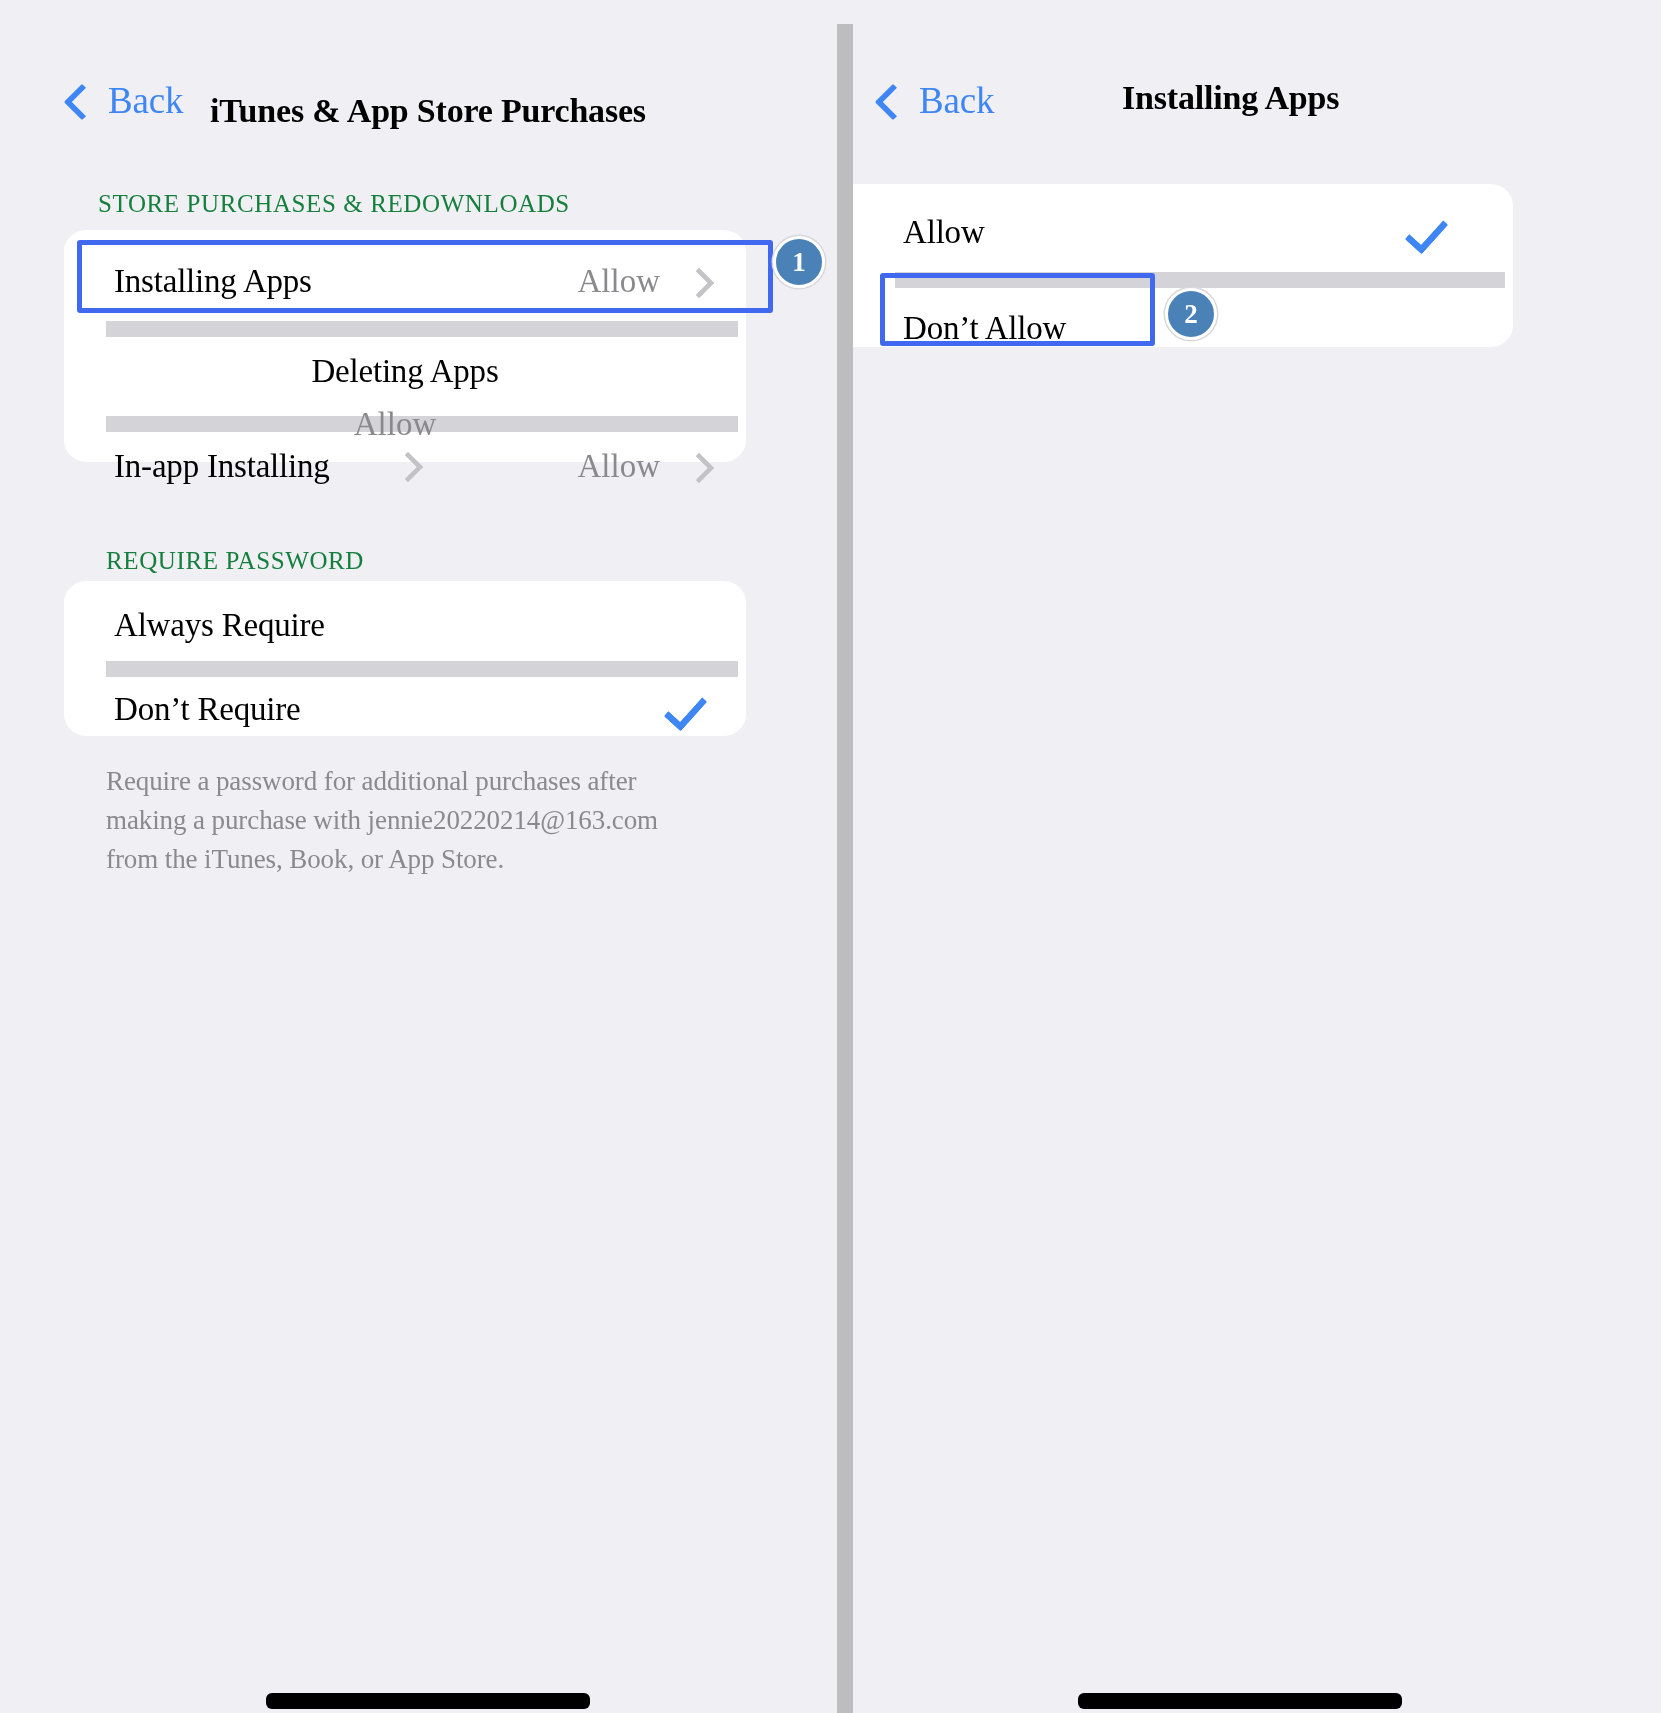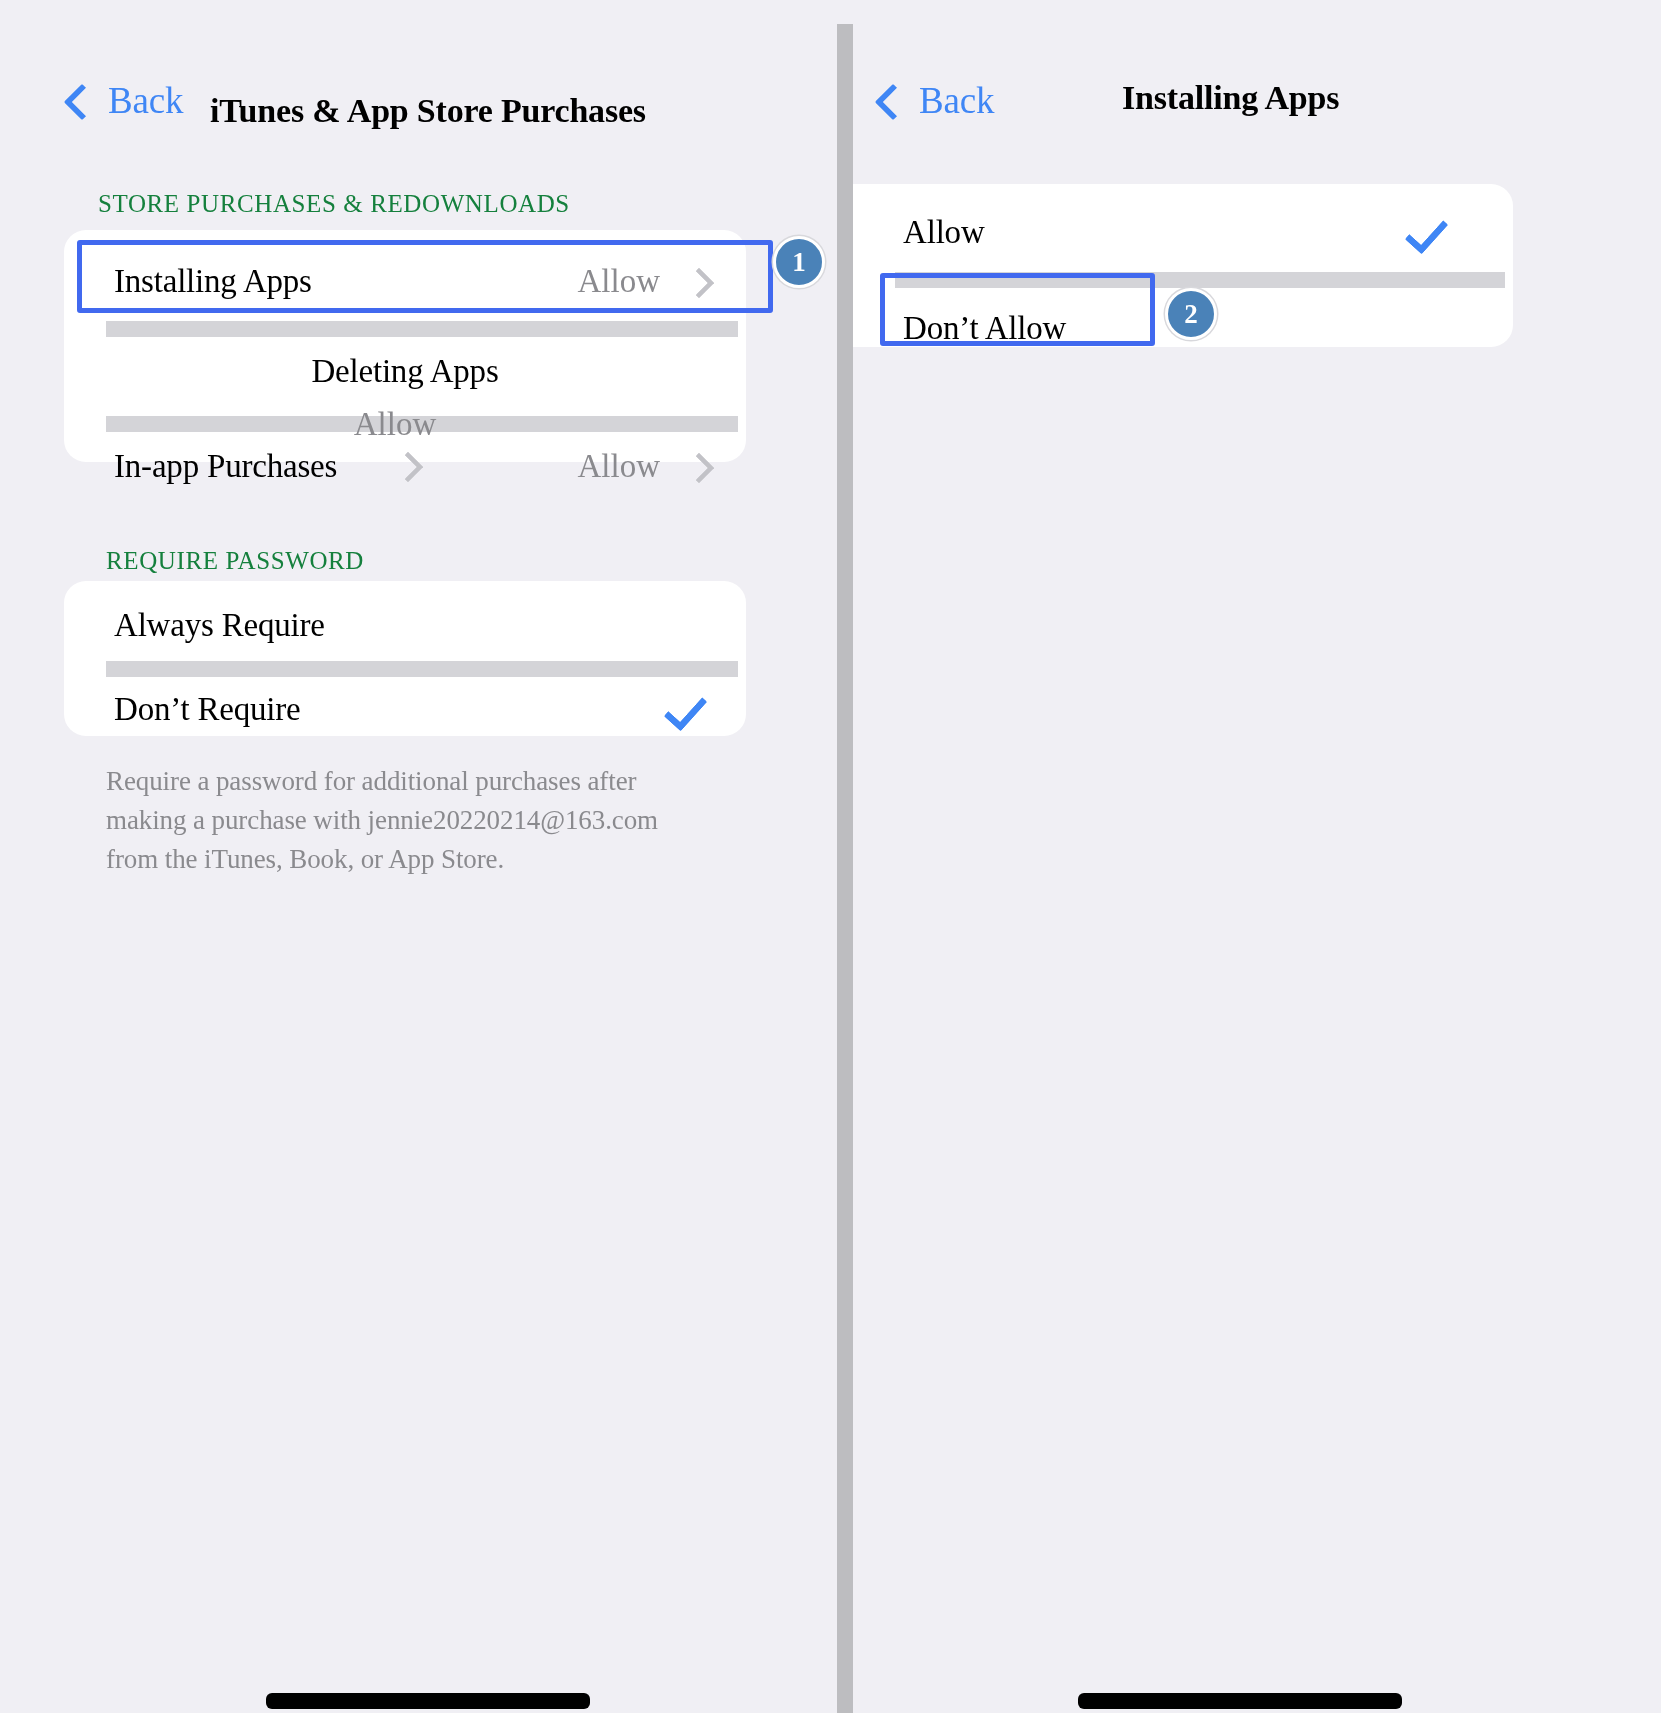--- a/index.html
+++ b/index.html
@@ -227,21 +227,21 @@
       <div class="separator"></div>
 
       <div class="row" style="height:79px;flex-direction:column;">
         <span class="row-label">Deleting Apps</span>
         <span class="row-value">Allow</span>
         <span class="chev-right"></span>
       </div>
       <div class="separator"></div>
 
       <div class="row" style="height:68px;">
-        <span class="row-label">In-app Purchases</span>
+        <span class="row-label">In-app Installing</span>
         <span class="row-value">Allow</span>
         <span class="chev-right"></span>
       </div>
     </div>
 
     <div class="hl-box" style="left:53px; top:216px; width:696px; height:73px;"></div>
     <div class="badge" style="left:749px; top:212px;">1</div>
 
     <div class="section-header" style="position:absolute; left:8px; top:515px;">REQUIRE PASSWORD</div>
 

